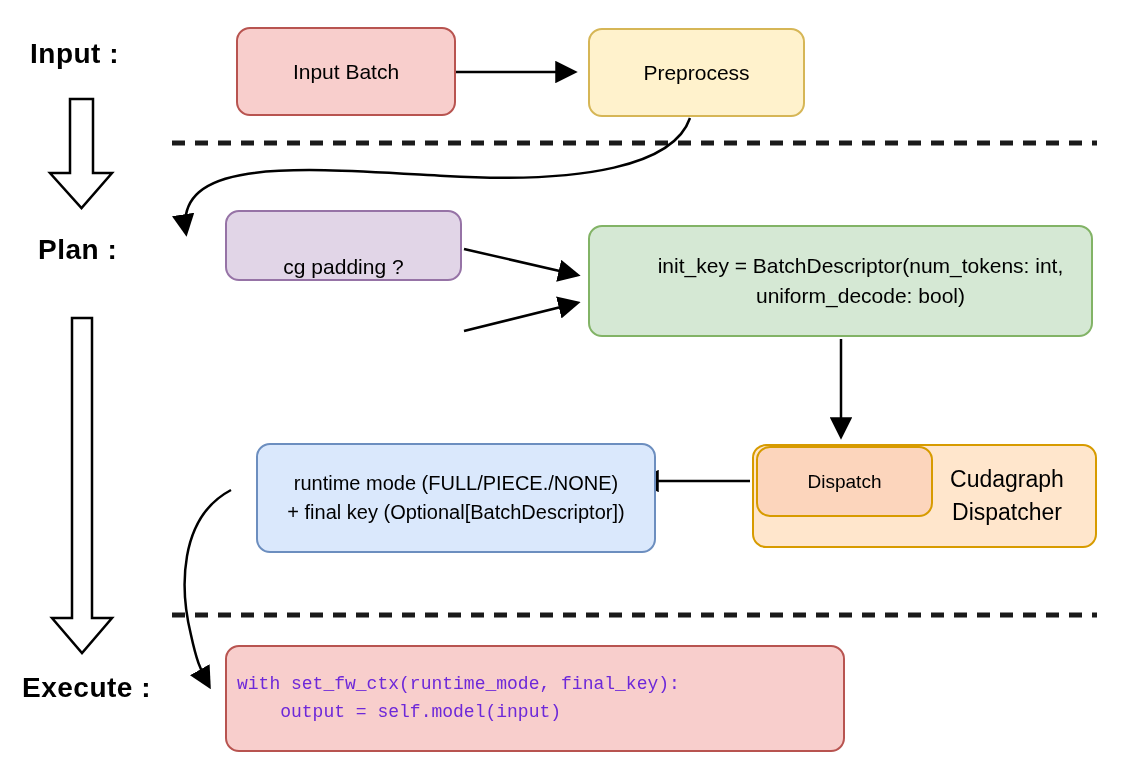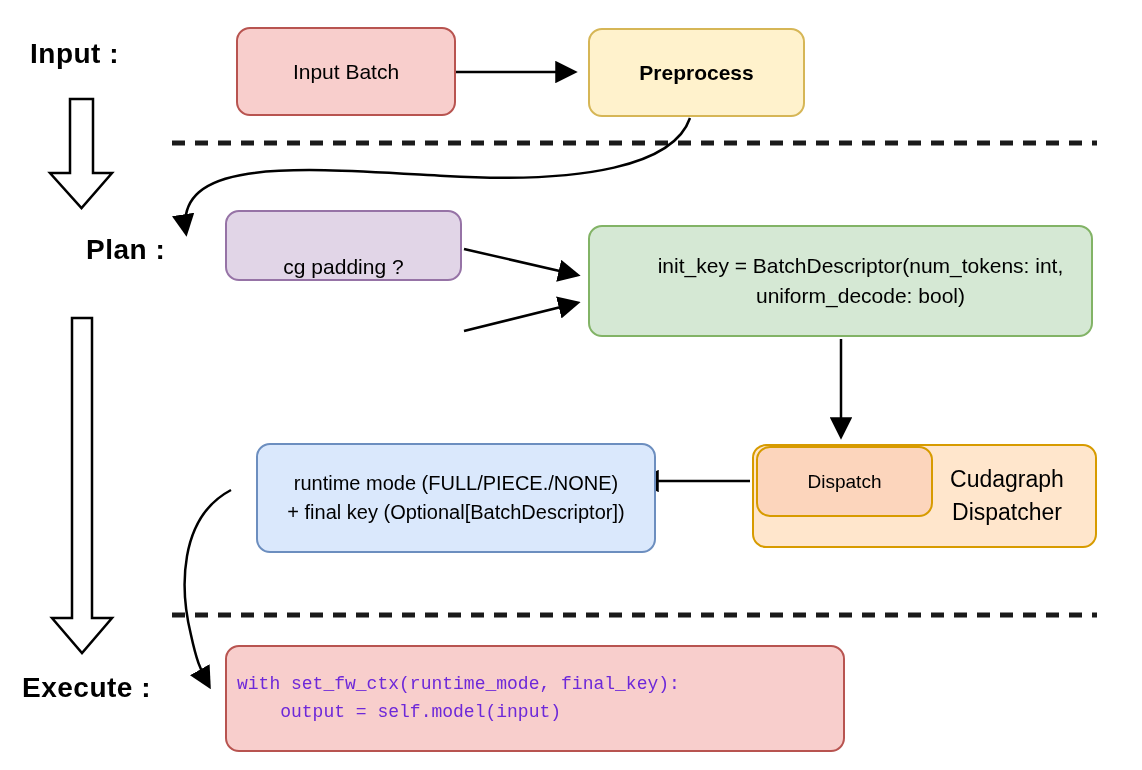--- a/index.html
+++ b/index.html
@@ -16,21 +16,21 @@
     display:flex;align-items:center;justify-content:center;
     border-radius:14px;border:2px solid #000;
     box-sizing:border-box;text-align:center;color:#000;
   }
   .stage-label{
     position:absolute;z-index:2;
     font-weight:bold;font-size:28px;color:#000;letter-spacing:0.5px;
   }
   .pre-line{white-space:pre-line;line-height:1.45;}
   .red-node{background:#f8cecc;border-color:#b85450;}
-  .yellow-node{background:#fff2cc;border-color:#d6b656;font-weight:bold;}
+  .yellow-node{background:#fff2cc;border-color:#d6b656;}
   .purple-node{background:#e1d5e7;border-color:#9673a6;}
   .green-node{background:#d5e8d4;border-color:#82b366;}
   .blue-node{background:#dae8fc;border-color:#6c8ebf;margin-left:28px;}
   .orange-node{background:#ffe6cc;border-color:#d79b00;}
   .dispatch-node{background:#fcd5bc;border-color:#d79b00;}
   #node-input-batch{left:225px;top:27px;width:220px;height:89px;font-size:21px;margin-left:11px;}
   #node-preprocess{left:588px;top:28px;width:217px;height:89px;font-size:21px;}
   #node-cg-padding{left:225px;top:210px;width:237px;height:71px;font-size:21px;align-items:flex-end;}
   #node-uniform-decode{left:225px;top:296px;width:237px;height:77px;font-size:21px;}
   #node-init-key{left:588px;top:225px;width:505px;height:112px;font-size:21px;padding-left:40px;}
@@ -69,21 +69,21 @@
     <line x1="447" y1="72" x2="574" y2="72" stroke="#000" stroke-width="2.5" marker-end="url(#arrow)"></line>
     <path d="M 690 118 C 674 165, 585 184, 445 176 C 300 168, 174 156, 186 233" fill="none" stroke="#000" stroke-width="2.5" marker-end="url(#arrow)"></path>
     <line x1="464" y1="249" x2="577" y2="275" stroke="#000" stroke-width="2.5" marker-end="url(#arrow)"></line>
     <line x1="464" y1="331" x2="577" y2="303" stroke="#000" stroke-width="2.5" marker-end="url(#arrow)"></line>
     <line x1="841" y1="339" x2="841" y2="436" stroke="#000" stroke-width="2.5" marker-end="url(#arrow)"></line>
     <line x1="750" y1="481" x2="640" y2="481" stroke="#000" stroke-width="2.5" marker-end="url(#arrow)"></line>
     <path d="M 231 490 C 178 518, 180 590, 191 635 C 196 658, 200 670, 209 686" fill="none" stroke="#000" stroke-width="2.5" marker-end="url(#arrow)"></path>
   </svg>
 
   <div class="stage-label" style="left:30px;top:38px;">Input :</div>
-  <div class="stage-label" style="left:38px;top:234px;margin-left:48px;">Plan :</div>
+  <div class="stage-label" style="left:38px;top:234px;">Plan :</div>
   <div class="stage-label" style="left:22px;top:672px;">Execute :</div>
 
   <div class="node red-node" id="node-input-batch">
     <span>Input Batch</span>
   </div>
 
   <div class="node yellow-node" id="node-preprocess">
     <span>Preprocess</span>
   </div>
 

